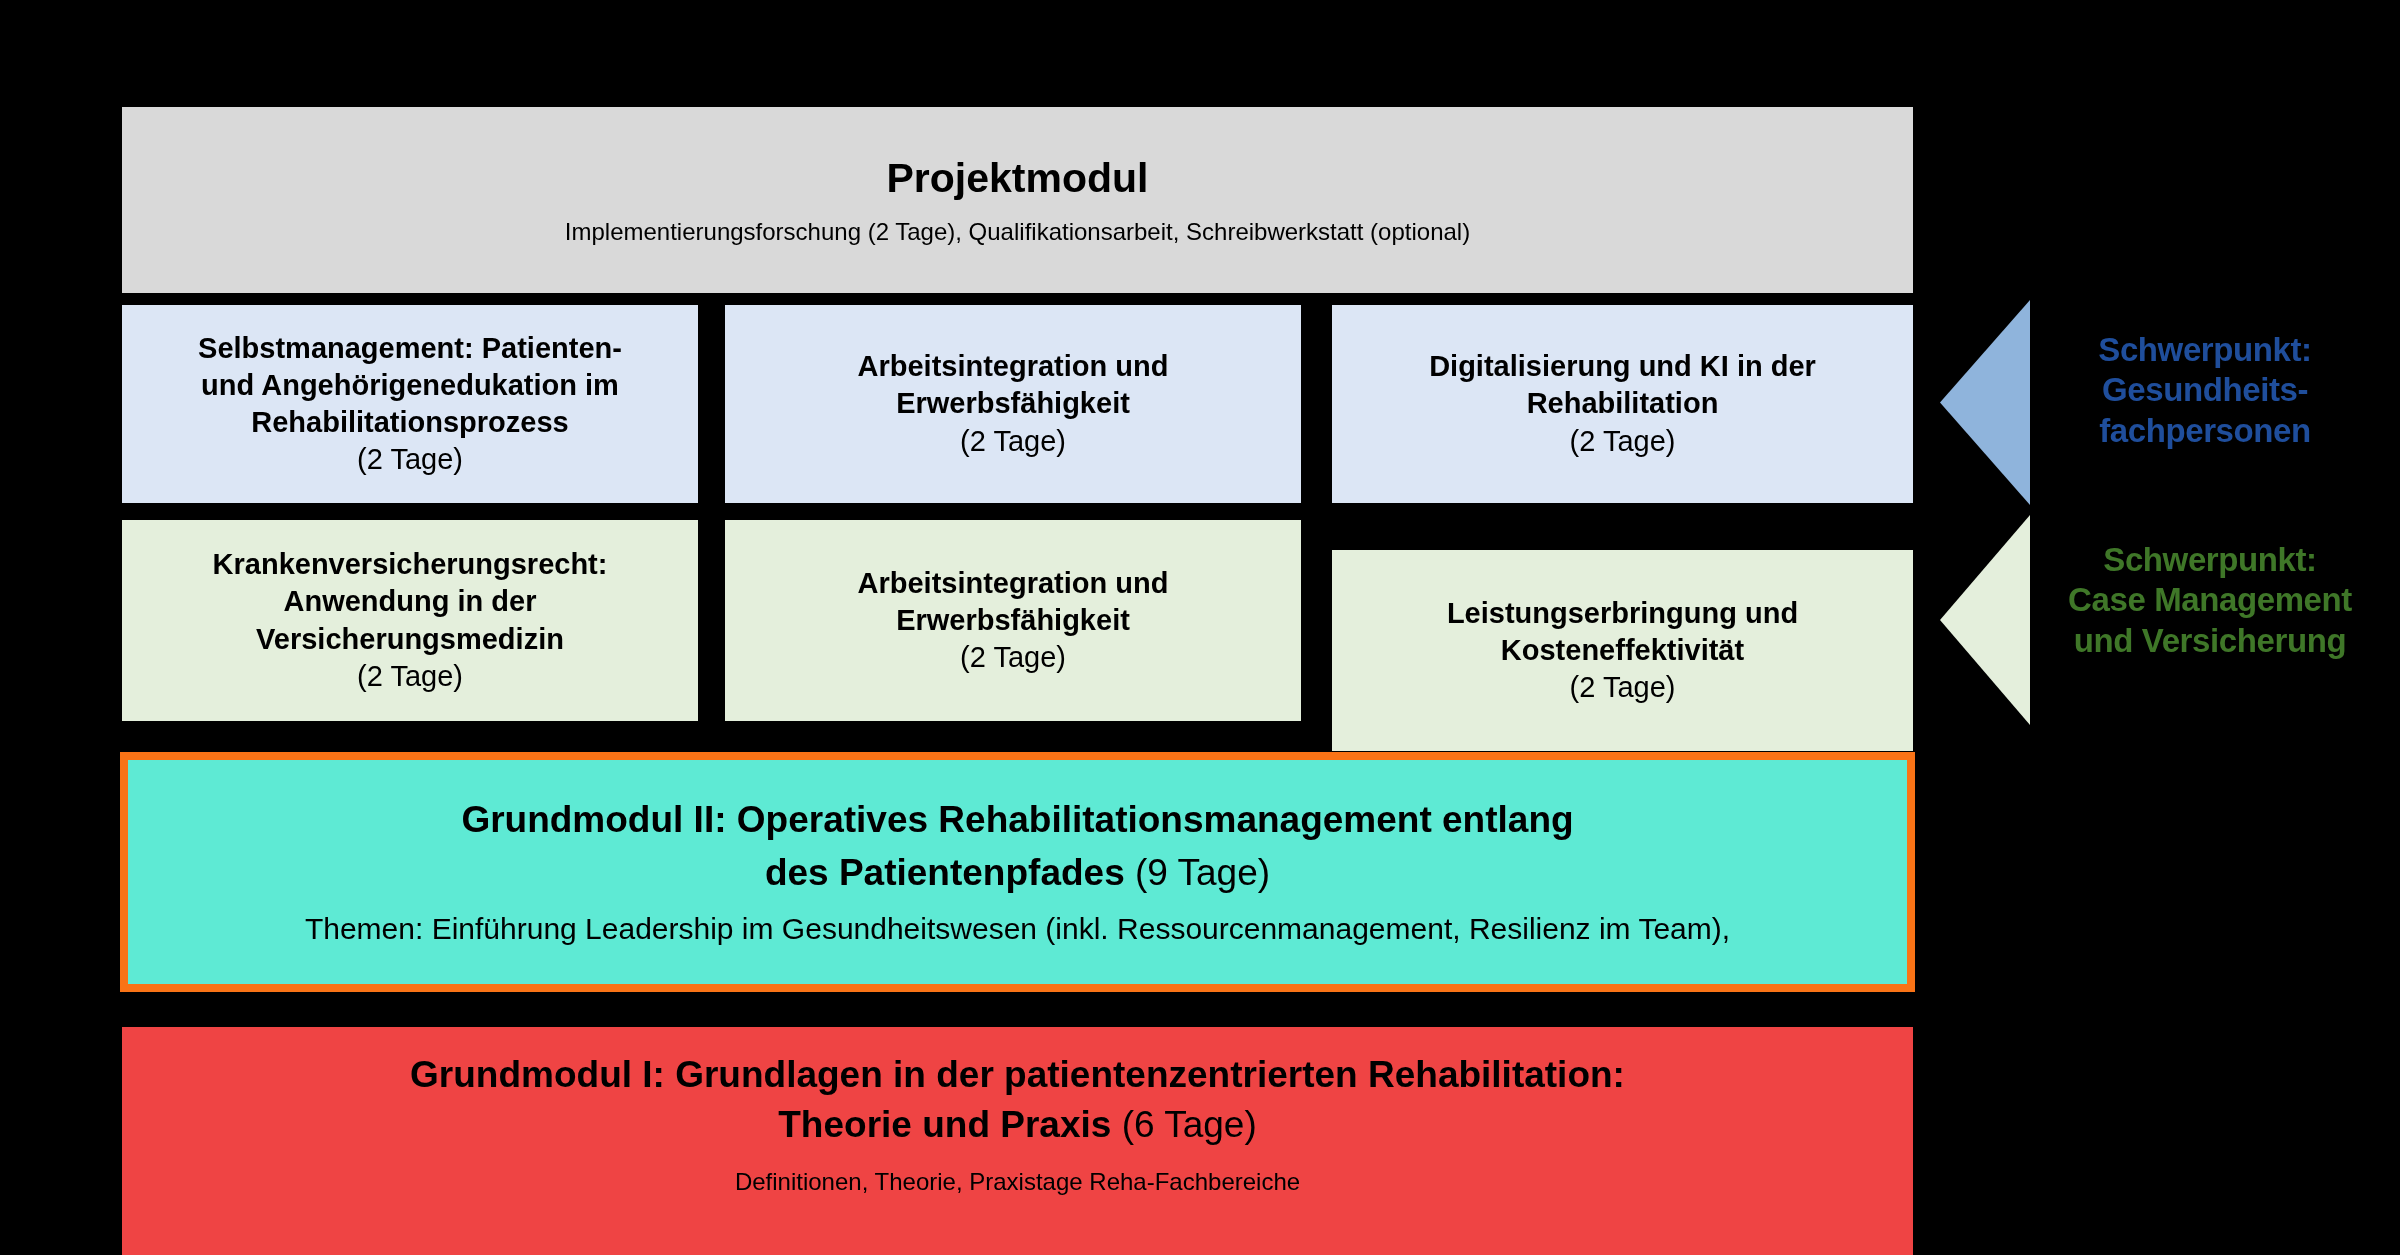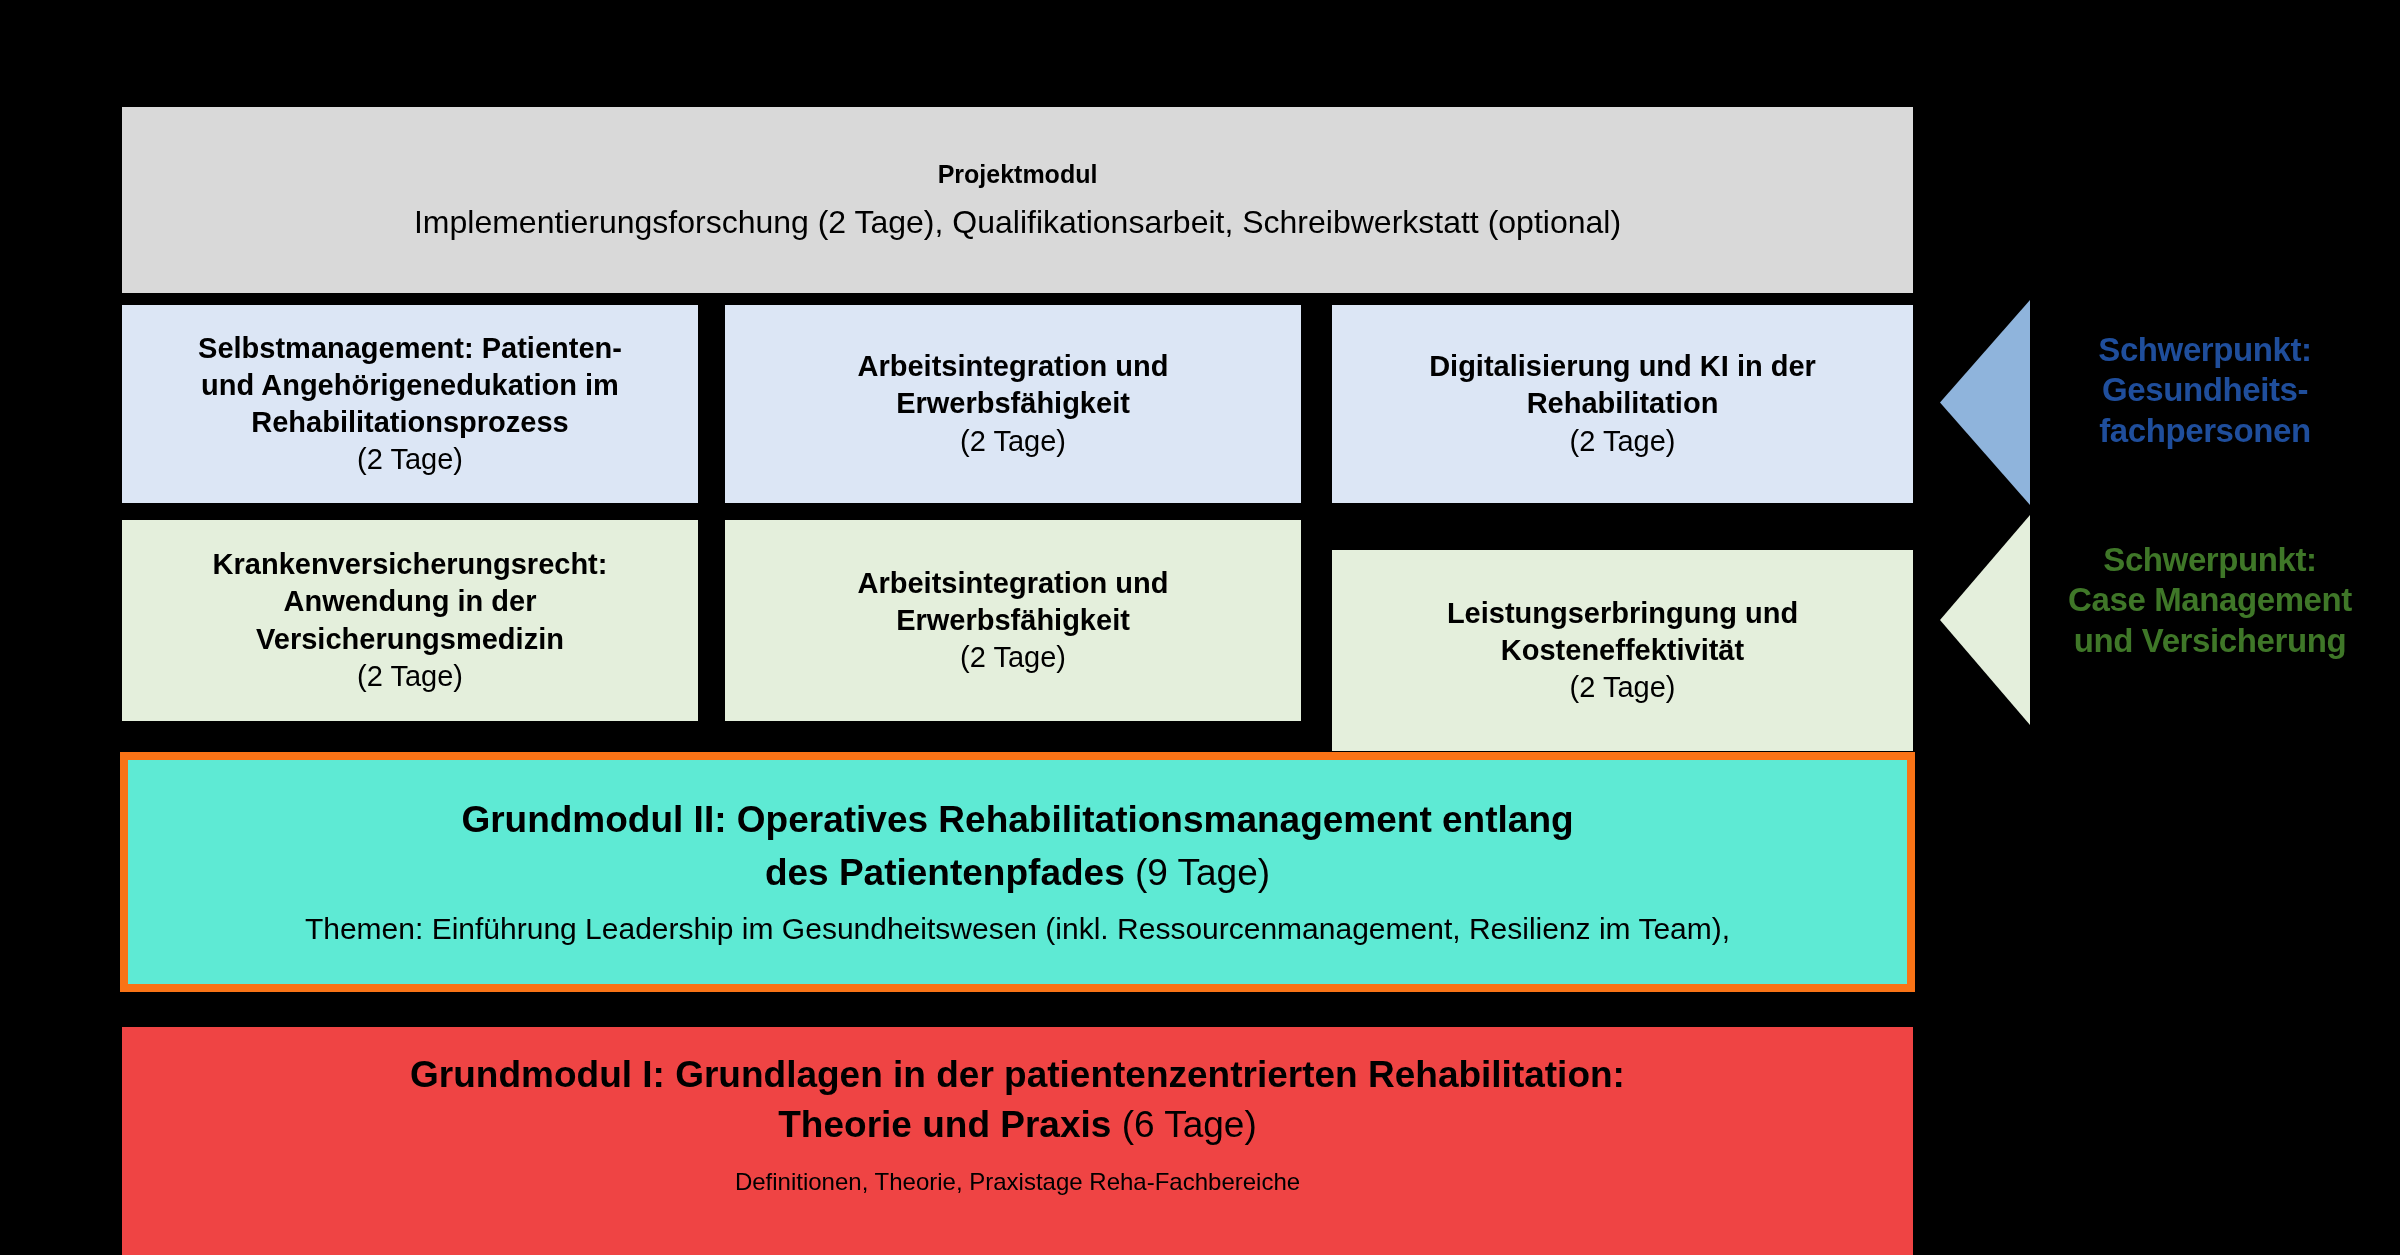--- a/index.html
+++ b/index.html
@@ -39,26 +39,26 @@
   
   .projektmodul {
     left: 120px;
     top: 105px;
     width: 1795px;
     height: 190px;
     background: #d9d9d9;
     border: 2px solid #000000;
   }
   .projektmodul .title {
-    font-size: 25px;
+    font-size: 41px;
     font-weight: bold;
     margin-bottom: 12px;
   }
   .projektmodul .sub {
-    font-size: 32px;
+    font-size: 24px;
   }
 
   
   .modbox {
     border: 2px solid #000000;
     padding: 6px 10px;
   }
   .modbox .line {
     font-size: 29px;
     font-weight: bold;

